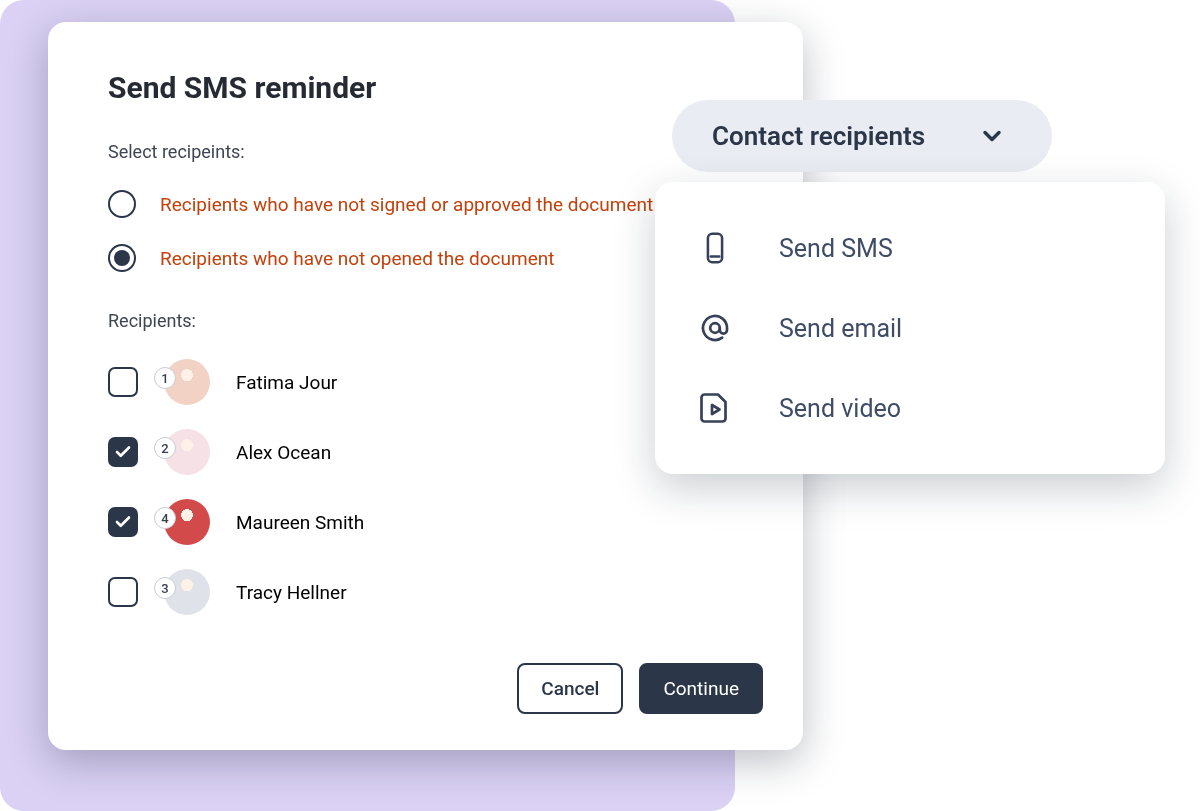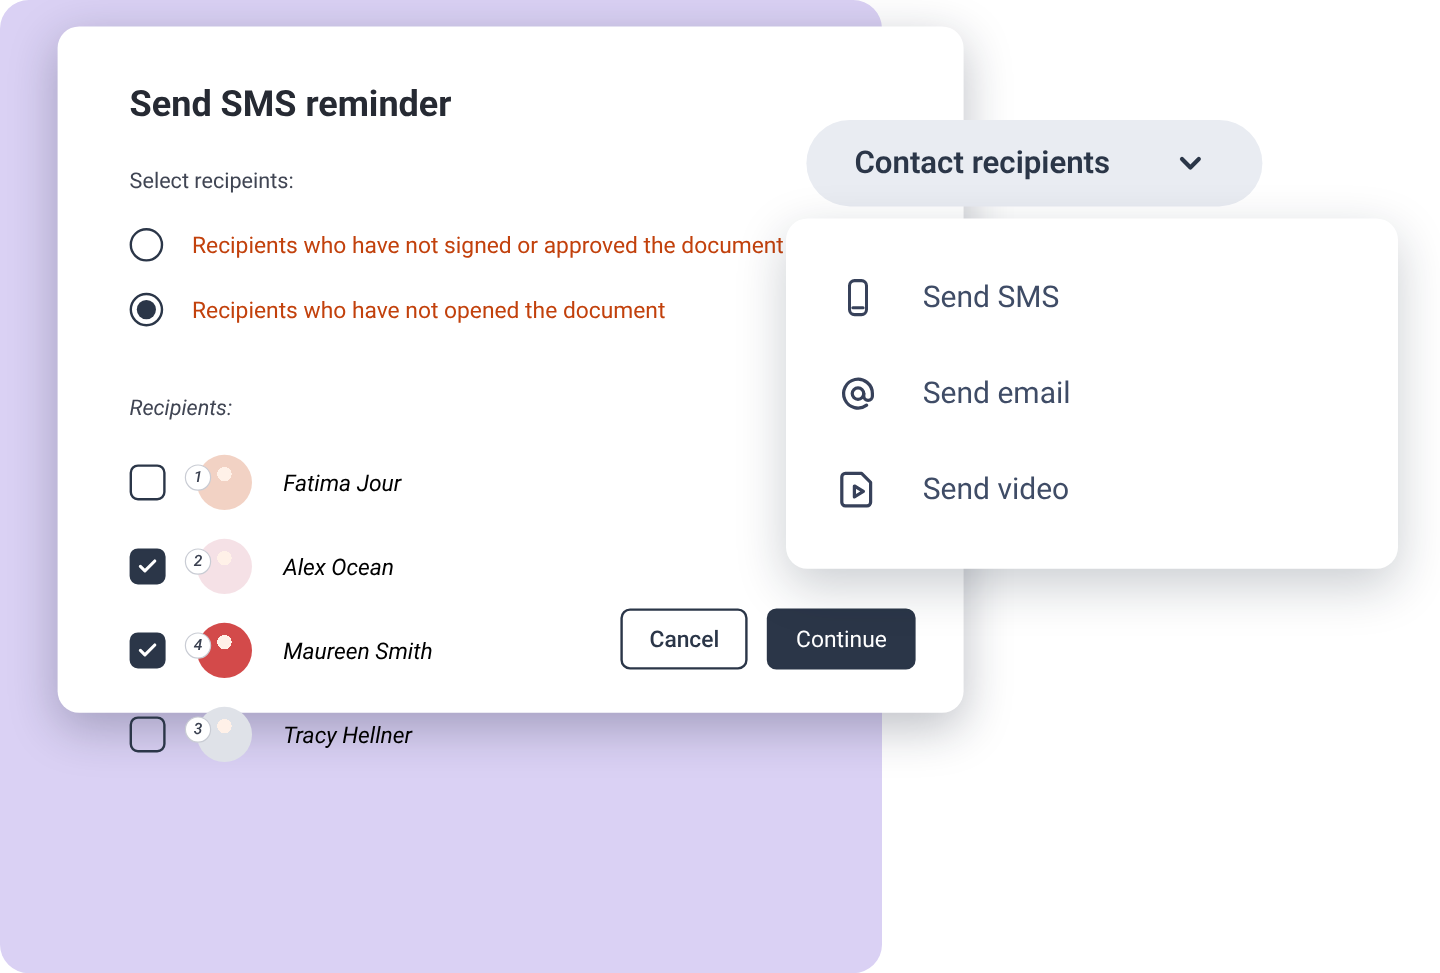--- a/index.html
+++ b/index.html
@@ -22,21 +22,21 @@
     background: #DAD1F4;
     border-radius: 24px;
   }
 
   
   .modal {
     position: absolute;
     top: 22px;
     left: 48px;
     width: 755px;
-    height: 572px;
+    height: 728px;
     background: #fff;
     border-radius: 18px;
     box-shadow: 0 12px 40px rgba(20, 30, 50, 0.28);
     padding: 48px 60px 40px 60px;
   }
 
   .modal-title {
     font-size: 30px;
     font-weight: 700;
     color: #262a33;
@@ -68,21 +68,21 @@
     content: "";
     width: 16px; height: 16px;
     background: #2B3648;
     border-radius: 50%;
   }
   .radio-label {
     font-size: 19px;
     color: #c2410c;
   }
 
-  .recipients-block { margin-top: 58px; font-style: italic; }
+  .recipients-block { margin-top: 38px; }
 
   
   .recip-row {
     display: flex;
     align-items: center;
     gap: 26px;
     margin-bottom: 24px;
   }
   .checkbox {
     width: 30px; height: 30px;
@@ -182,21 +182,21 @@
     left: 655px;
     width: 510px;
     background: #fff;
     border-radius: 18px;
     box-shadow: 0 14px 42px rgba(20, 30, 50, 0.22);
     padding: 26px 34px;
   }
   .menu-item {
     display: flex;
     align-items: center;
-    gap: 34px;
+    gap: 44px;
     padding: 20px 6px;
     cursor: pointer;
   }
   .menu-icon {
     width: 40px; height: 40px;
     display: flex; align-items: center; justify-content: center;
     color: #37415a;
     flex-shrink: 0;
   }
   .menu-label {

